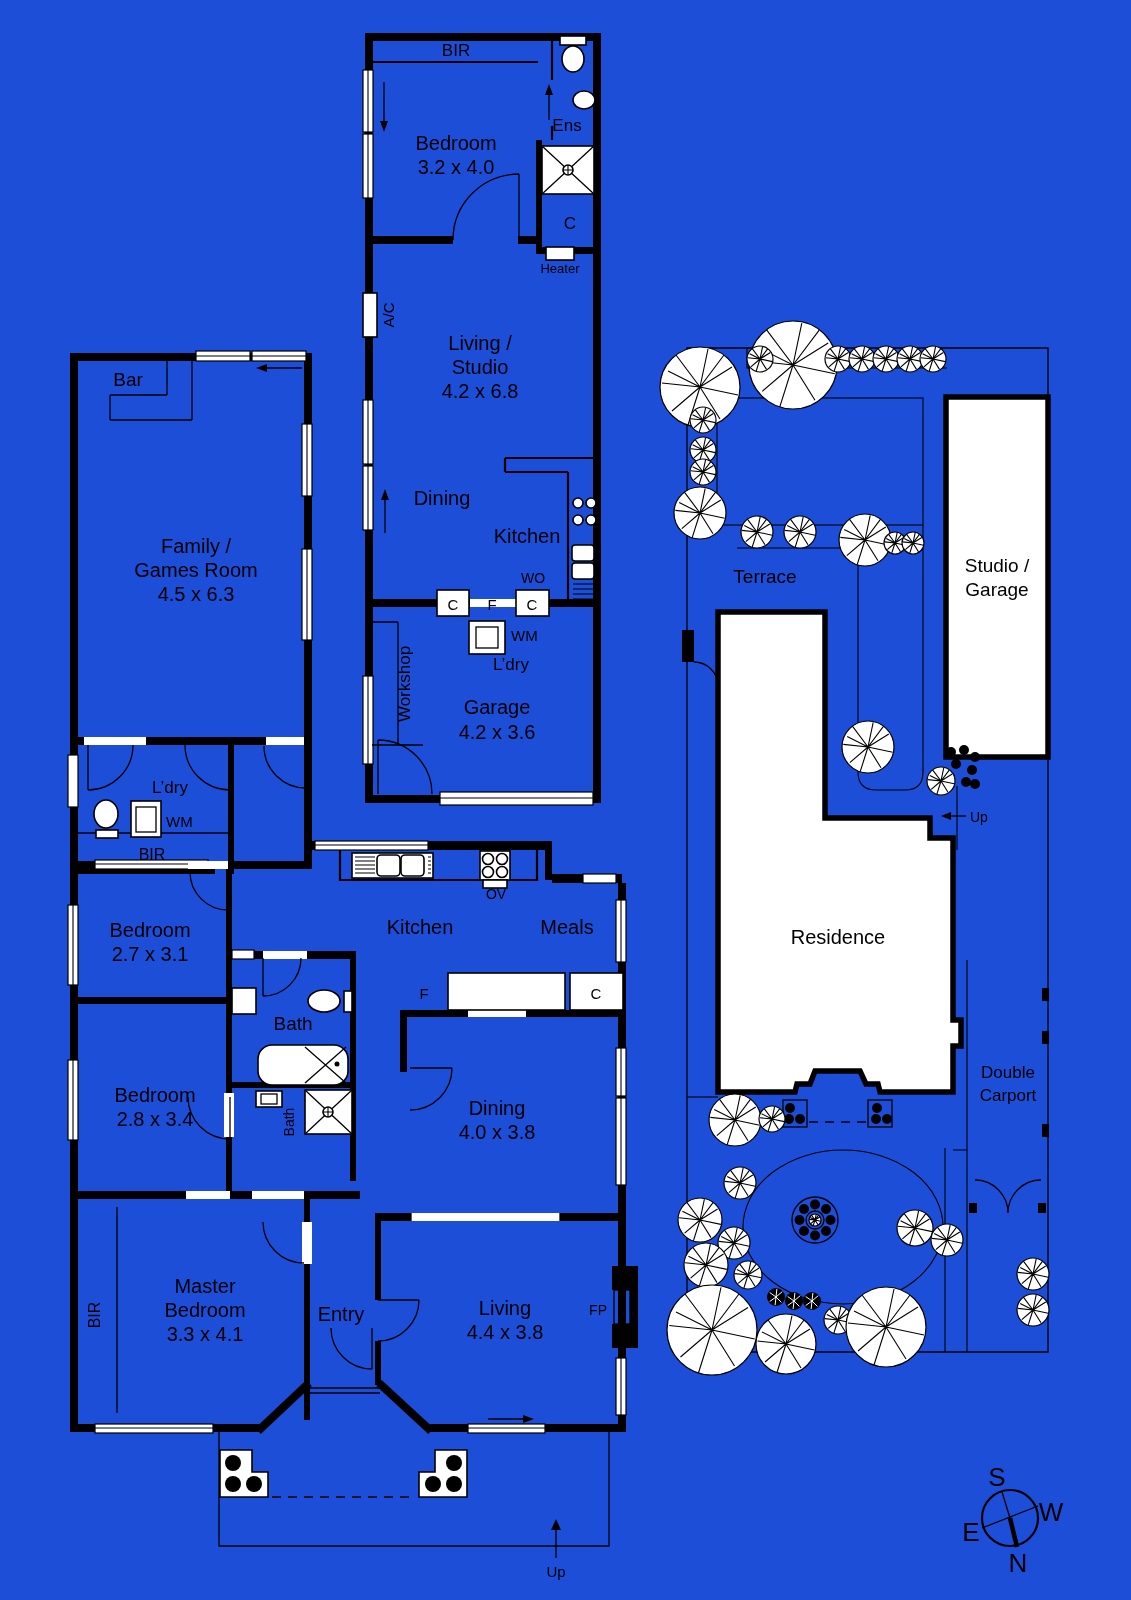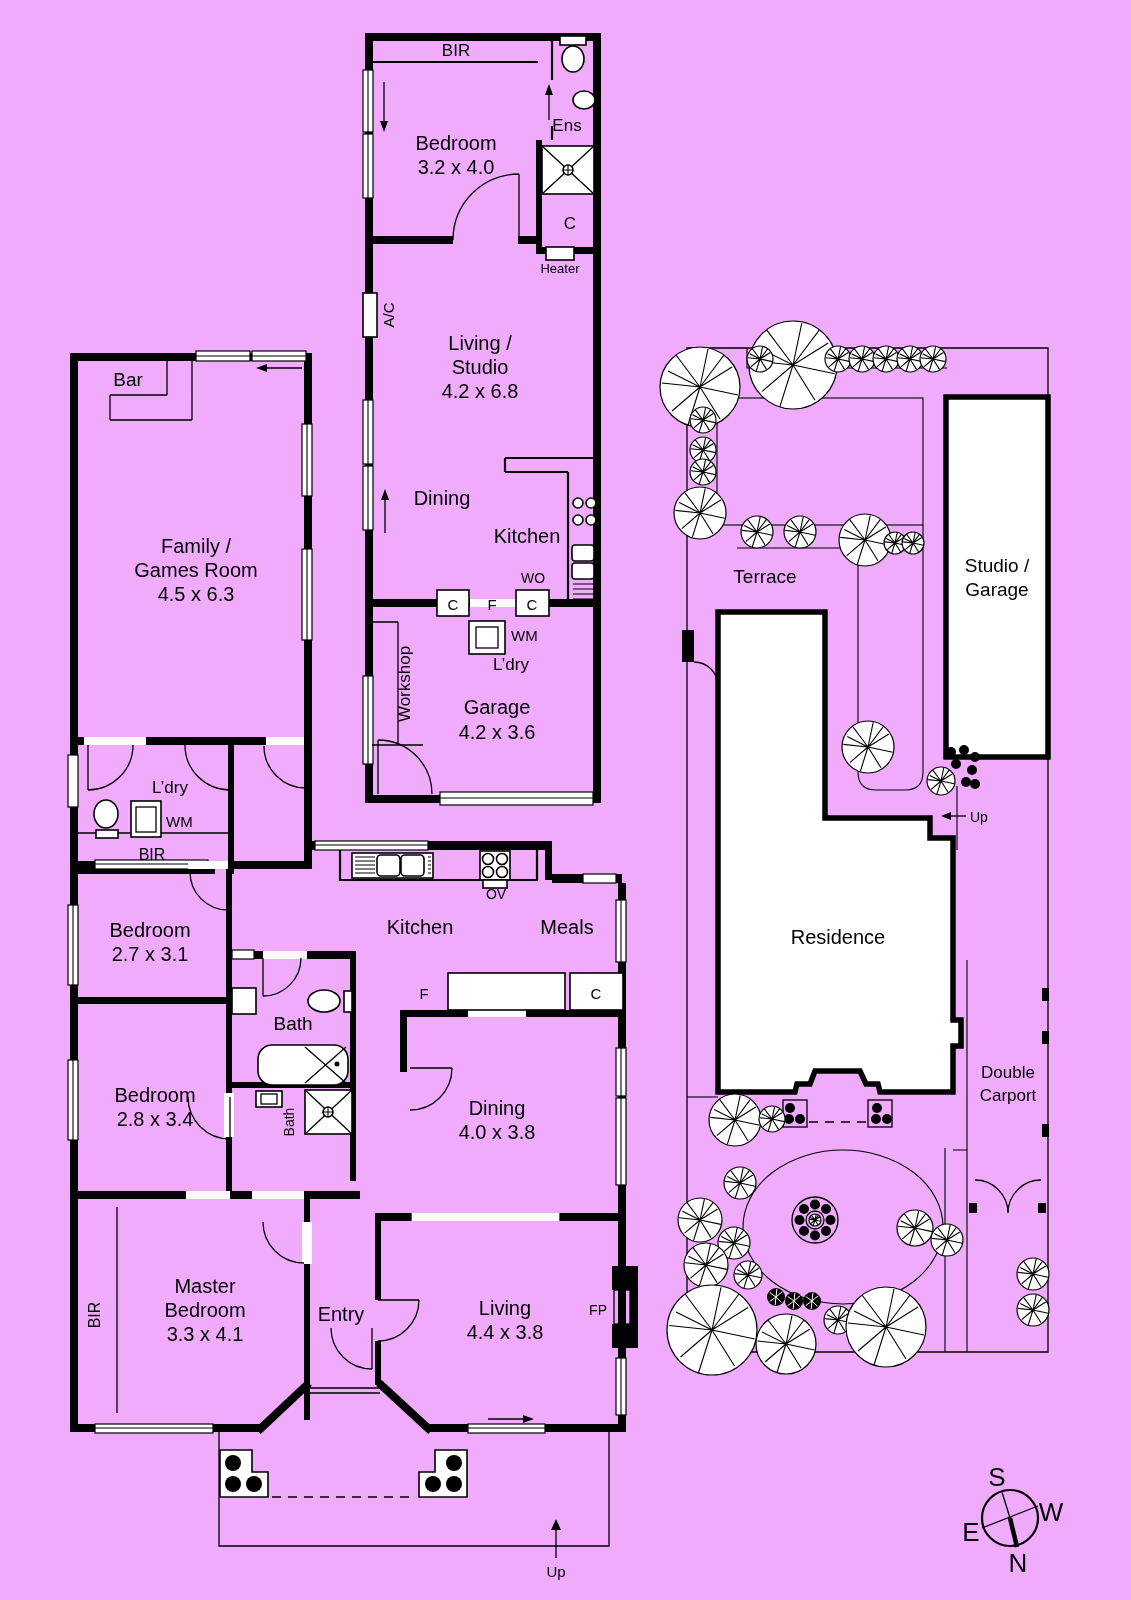--- a/index.html
+++ b/index.html
@@ -1,16 +1,16 @@
 <!DOCTYPE html>
 <html><head>
 <meta charset="utf-8">
 <style>
   html,body{margin:0;padding:0;background:#fff;}
-  .stage{width:1131px;height:1600px;position:relative;background:#f0abfc;overflow:hidden;}
+  .stage{width:1131px;height:1600px;position:relative;background:#1d4ed8;overflow:hidden;}
   svg{display:block;}
   text{font-family:"Liberation Sans","DejaVu Sans",sans-serif;fill:#000;}
   .ctr{text-anchor:middle;}
   .t20{font-size:20px;}
   .t19{font-size:19px;}
   .t17{font-size:17px;}
   .t16{font-size:16px;}
   .t15{font-size:15px;}
   .t14{font-size:14px;}
   .t13{font-size:13px;}

